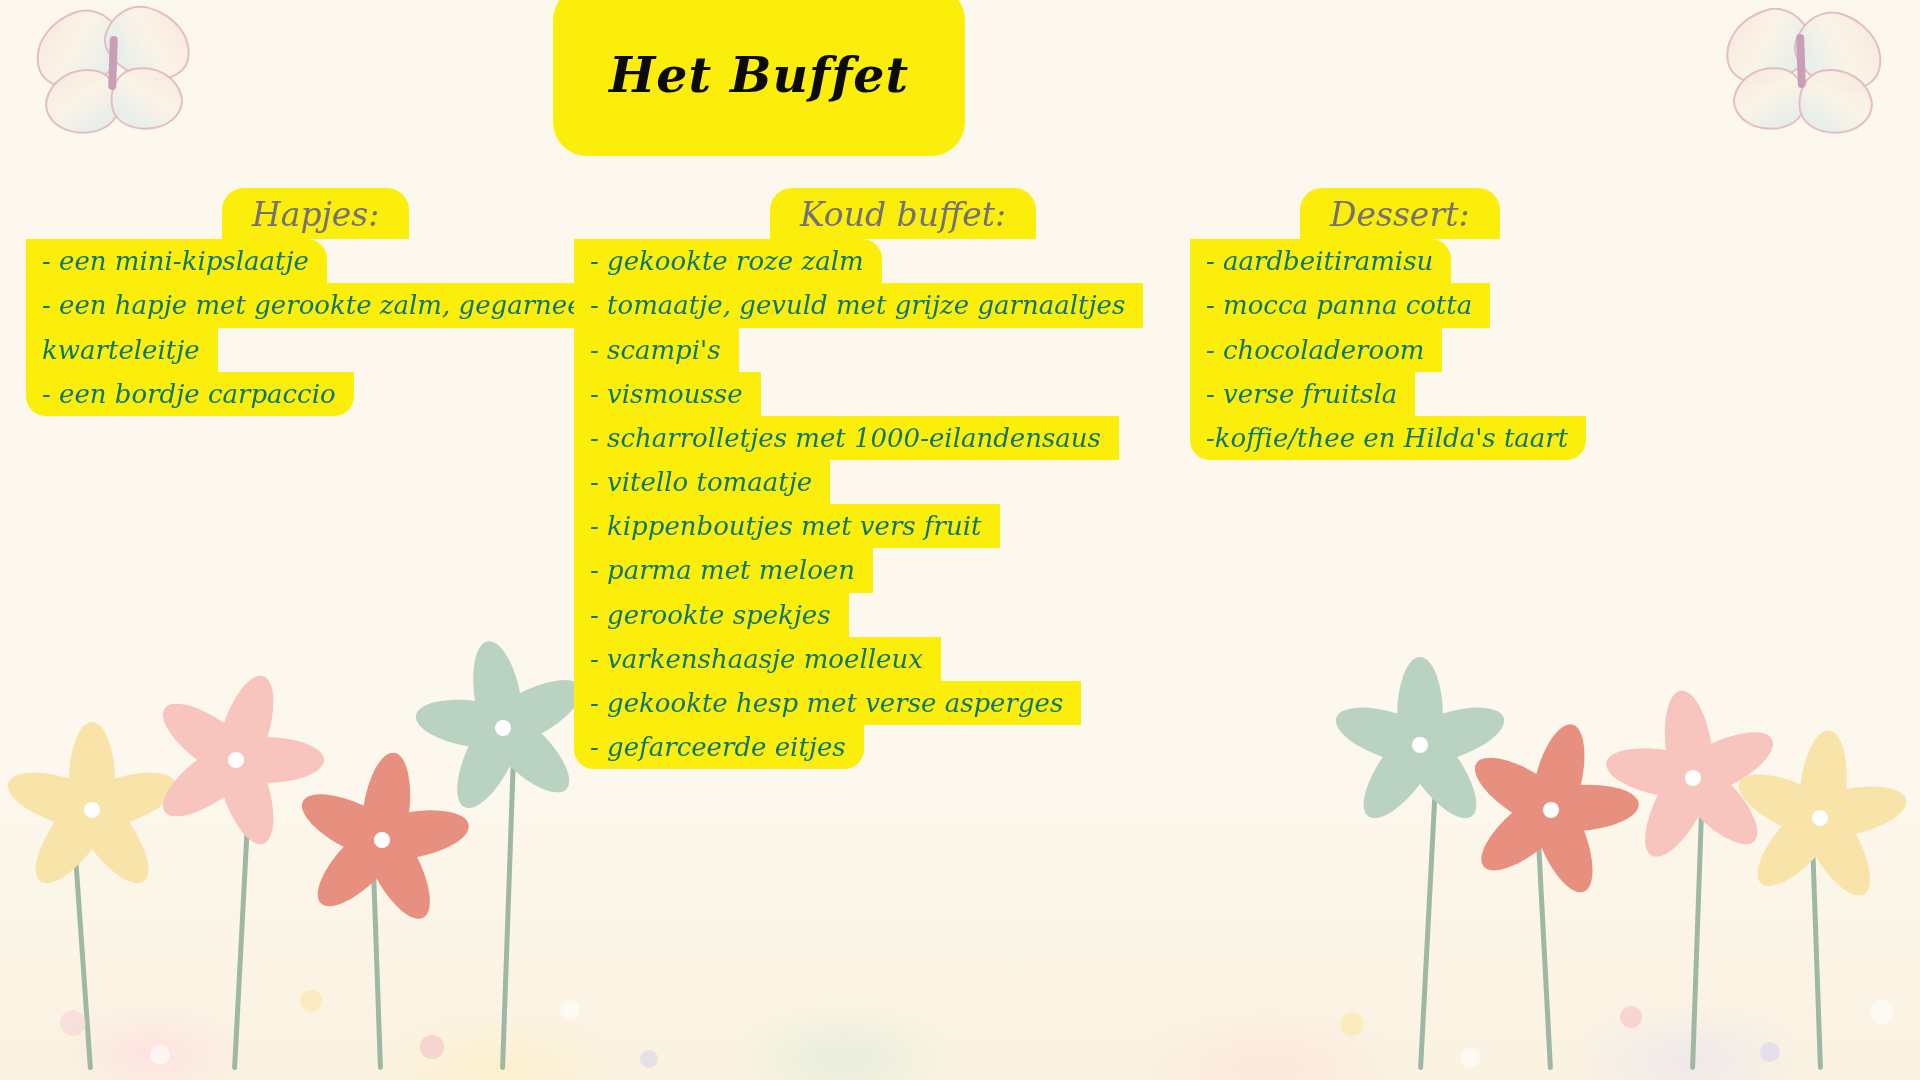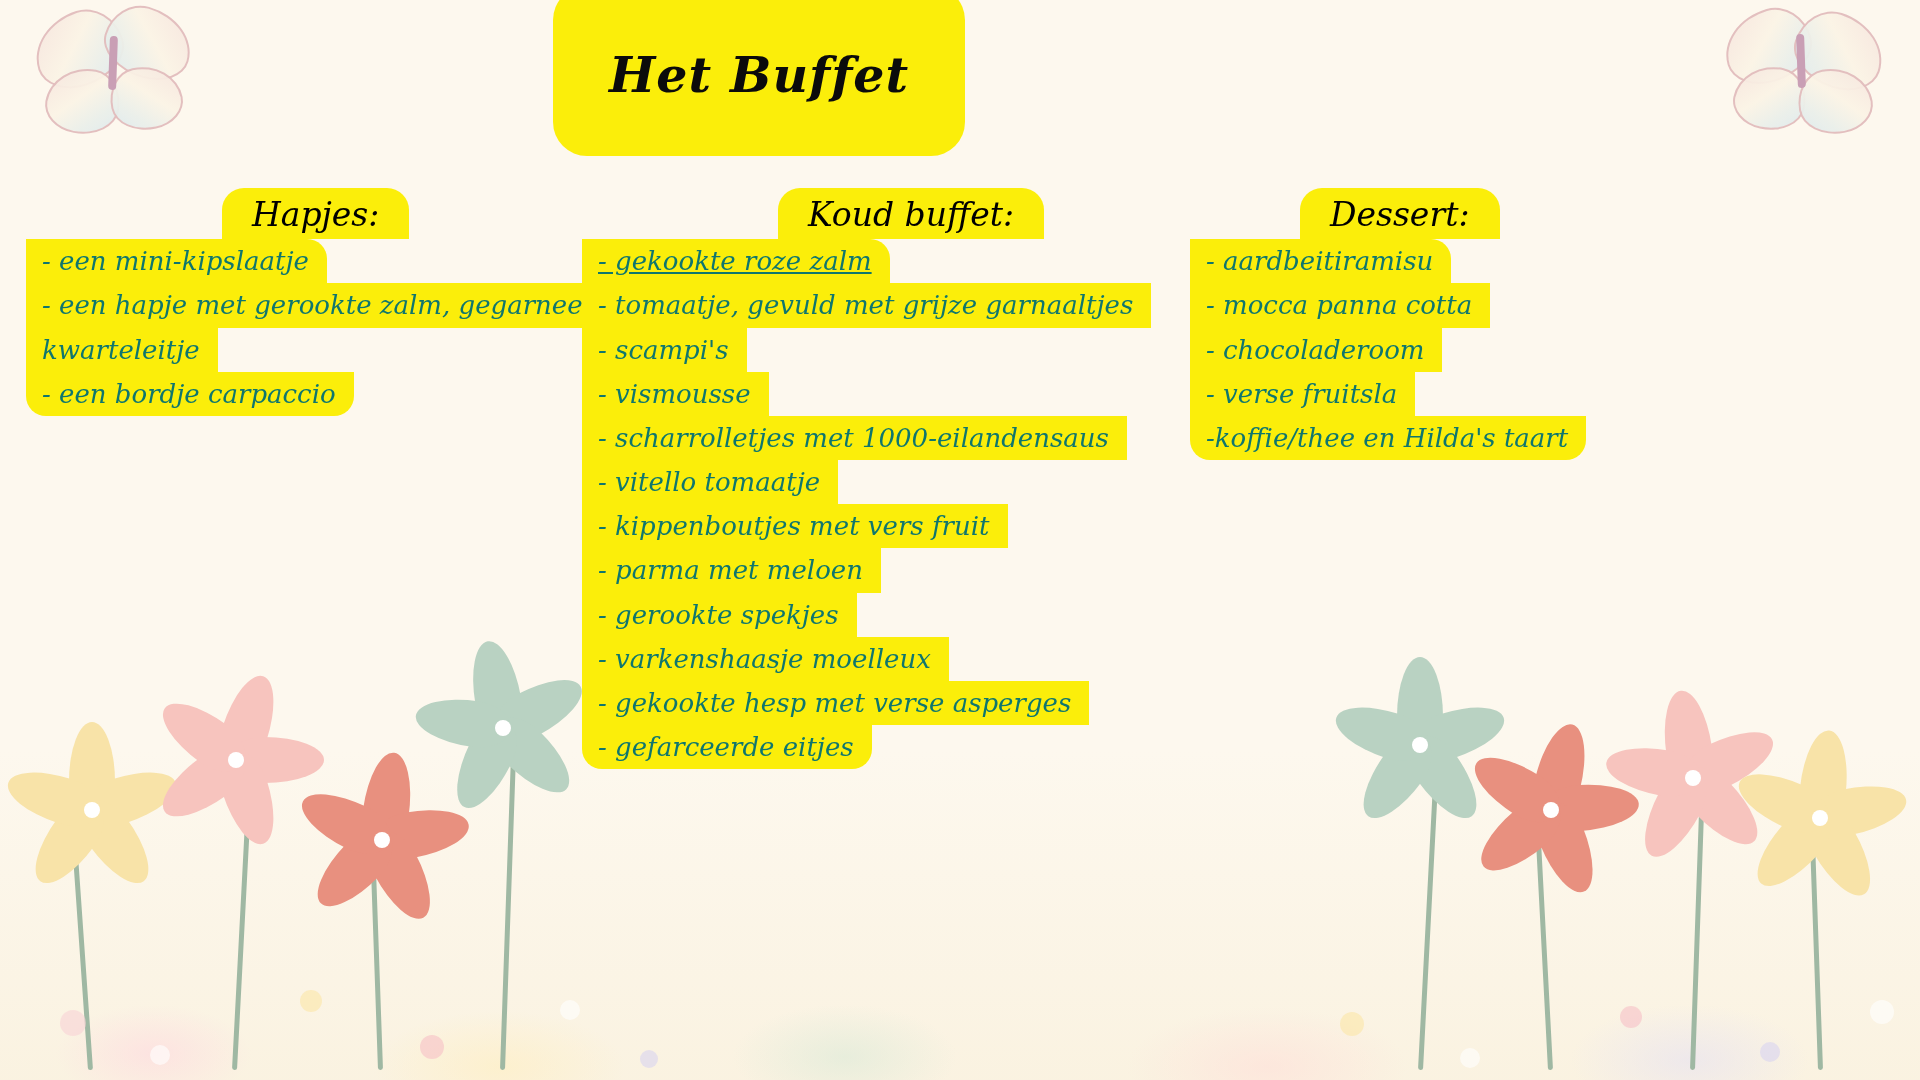--- a/index.html
+++ b/index.html
@@ -121,21 +121,21 @@
     position: absolute;
   }
   .col-heading {
     display: inline-block;
     background: #FBEE0A;
     border-radius: 22px 22px 0 0;
     padding: 6px 30px 4px 30px;
     font-family: "DejaVu Serif", serif;
     font-style: italic;
     font-size: 33px;
-    color: #000000;
+    color: #737373;
     line-height: 1.25;
     white-space: nowrap;
   }
   .items {
     list-style: none;
     margin: 0;
     padding: 0;
   }
   .items li {
     font-family: "DejaVu Serif", serif;
@@ -147,27 +147,27 @@
     display: table;
     padding: 7px 18px 7px 16px;
     margin: 0;
     border-radius: 0;
     white-space: pre;
   }
 
   
   .col-hapjes .items li:first-child { border-top-right-radius: 20px; }
   .col-hapjes .items li:last-child  { border-bottom-left-radius: 20px; border-bottom-right-radius: 20px; }
-  .col-koud .items li:first-child   { border-top-right-radius: 20px; text-decoration: underline; }
+  .col-koud .items li:first-child   { border-top-right-radius: 20px; }
   .col-koud .items li:last-child    { border-bottom-left-radius: 20px; border-bottom-right-radius: 20px; }
   .col-dessert .items li:first-child{ border-top-right-radius: 20px; }
   .col-dessert .items li:last-child { border-bottom-left-radius: 20px; border-bottom-right-radius: 20px; }
 
   .col-hapjes  { left: 26px;  top: 188px; width: 620px; }
-  .col-koud    { left: 574px; top: 188px; width: 700px; margin-left: 8px; }
+  .col-koud    { left: 574px; top: 188px; width: 700px; }
   .col-dessert { left: 1190px;top: 188px; width: 420px; }
 
   .col-hapjes  .heading-row { padding-left: 196px; }
   .col-koud    .heading-row { padding-left: 196px; }
   .col-dessert .heading-row { padding-left: 110px; }
 
   .heading-row { line-height: 0; }
 </style>
 </head>
 <body>

